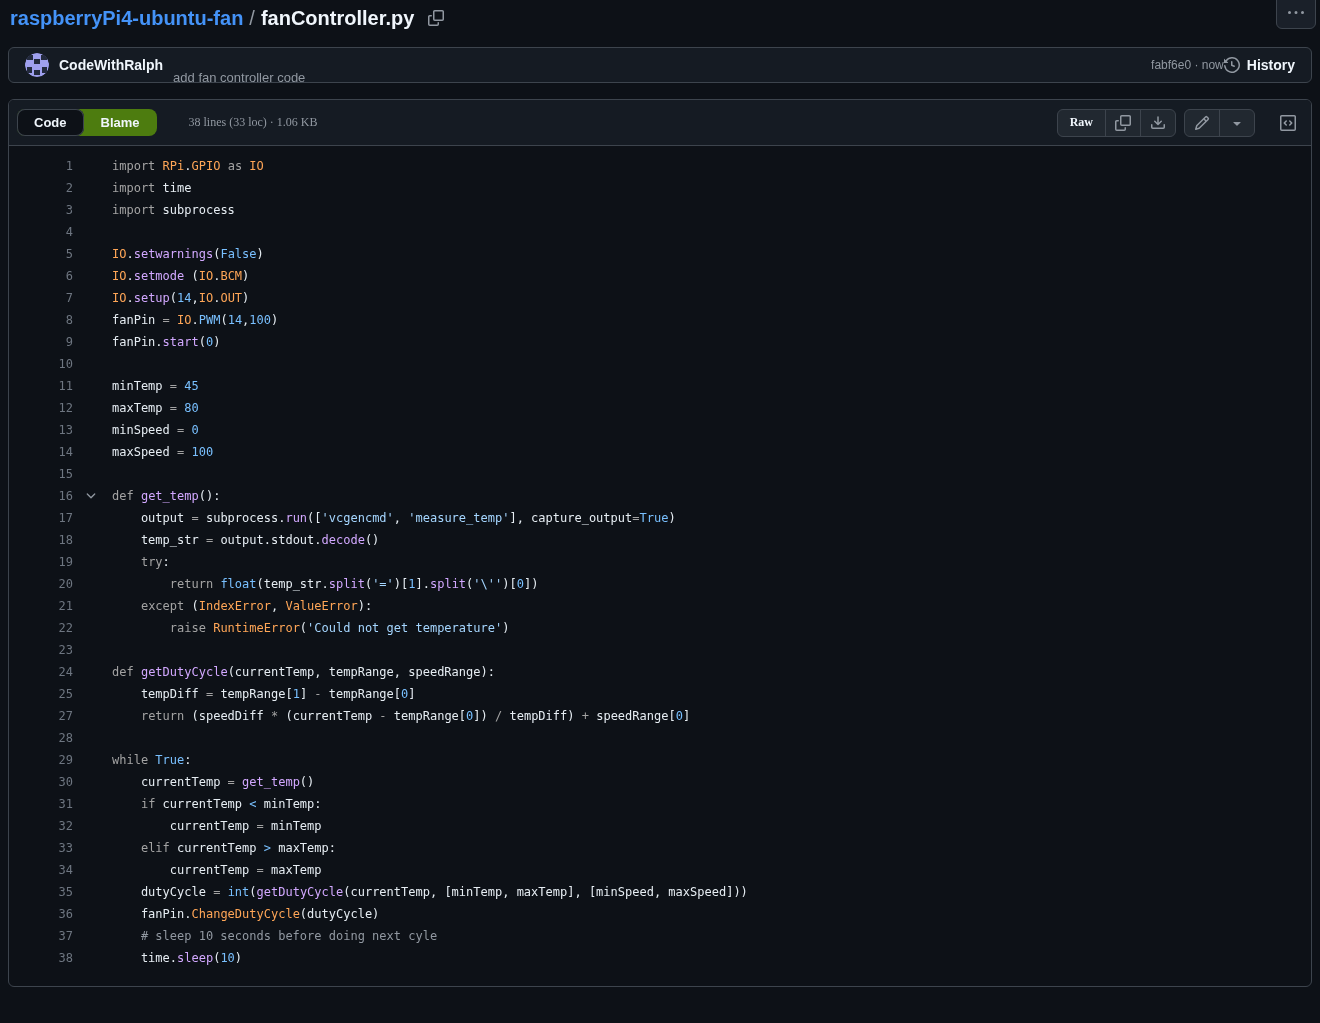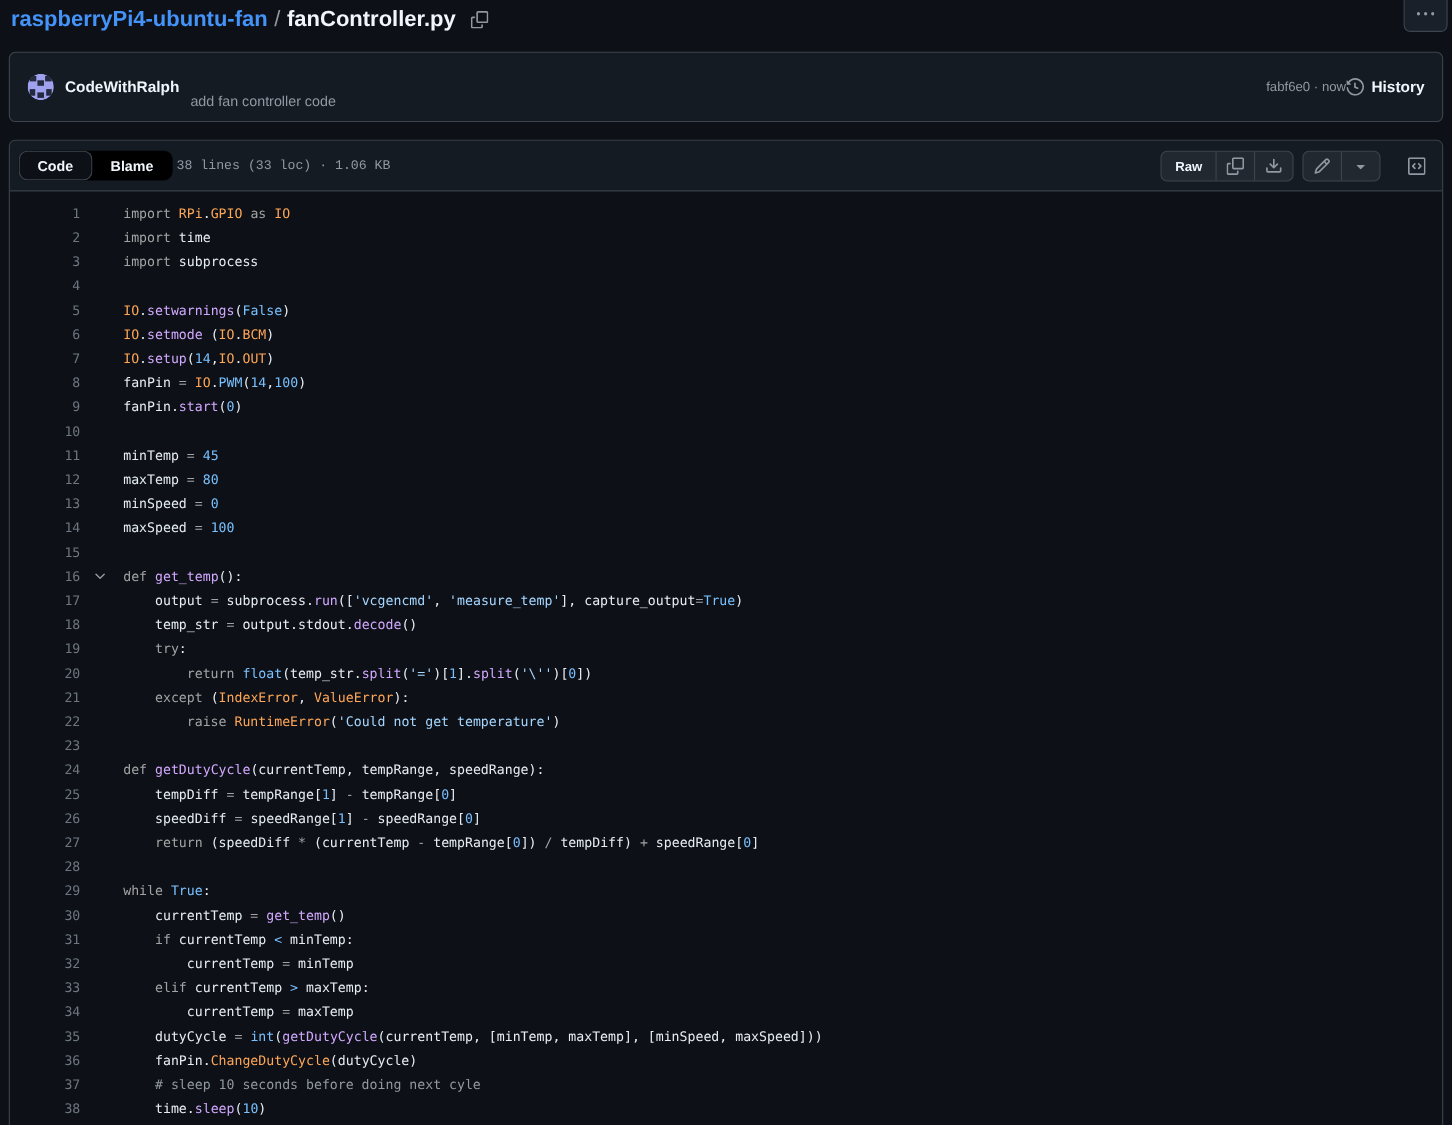--- a/index.html
+++ b/index.html
@@ -22,43 +22,43 @@
   .bc-copy { margin-left:6px; }
   .kebab-btn {
     position:absolute; top:-7px; right:4px; width:40px; height:36px;
     background:#1a2029; border:1px solid #3d444d; border-radius:6px;
     display:flex; align-items:flex-end; justify-content:center; padding-bottom:7px;
     color:#9198a1; cursor:pointer;
   }
 
   
   .commit-panel {
-    margin:17px 8px 0 8px; height:64px;
+    margin:17px 8px 0 8px; height:36px;
     background:#151b23; border:1px solid #3d444d; border-radius:6px;
     display:flex; align-items:center; padding:0 16px;
   }
   .avatar { width:24px; height:24px; border-radius:50%; overflow:hidden; flex:none; cursor:pointer; }
   .commit-author { font-size:14px; font-weight:700; margin-left:10px; cursor:pointer; }
   .commit-msg { font-size:13px; color:#9198a1; margin-left:10px; cursor:pointer;margin-top:24px; }
   .commit-right { margin-left:auto; display:flex; align-items:center; }
   .commit-meta { font-size:12px; color:#9198a1; }
   .history-btn { display:flex; align-items:flex-start; gap:7px; background:none; border:none; cursor:pointer;
     color:#f0f6fc; font-size:14px; font-weight:700; font-family:inherit; }
   .history-btn svg { color:#9198a1; }
 
   
   .code-panel { margin:16px 8px 0 8px; border:1px solid #3d444d; border-radius:6px; overflow:hidden; background:#0d1117; }
   .toolbar { height:46px; background:#151b23; border-bottom:1px solid #3d444d;
     display:flex; align-items:center; padding:0 8px; }
-  .segmented { display:flex; background:#000000; border-radius:8px; }
+  .segmented { display:flex; background:#4d7c0f; border-radius:8px; }
   .seg-btn { font-family:inherit; font-size:13px; font-weight:600; color:#f0f6fc;
     background:transparent; border:none; border-radius:8px; padding:6px 17px; cursor:pointer; }
   .seg-btn.active { background:#0d1117; box-shadow:inset 0 0 0 1px #3d444d; }
-  .file-info { font-family:Liberation Mono, monospace; font-size:12px; color:#9198a1; margin-left:4px; }
-  .actions { margin-left:auto; display:flex; align-items:center; gap:8px; }
+  .file-info { font-family:Liberation Serif, serif; font-size:12px; color:#9198a1; margin-left:32px; }
+  .actions { margin-left:auto; display:flex; align-items:center; gap:8px;font-family:Liberation Serif, serif; }
   .btn-group { display:flex; align-items:stretch; border:1px solid #3d444d; border-radius:6px;
     background:#212830; overflow:hidden; height:28px; }
   .grp-btn { display:flex; align-items:center; justify-content:center; background:transparent; border:none;
     border-left:1px solid #3d444d; color:#9198a1; padding:0 9px; cursor:pointer;
     font-family:inherit; font-size:12px; font-weight:700; }
   .grp-btn:first-child { border-left:none; }
   .grp-btn.text { color:#f0f6fc; padding:0 12px; }
   .ghost-btn { width:30px; height:28px; display:flex; align-items:center; justify-content:center;
     background:none; border:none; color:#9198a1; cursor:pointer; margin-left:10px; border-radius:6px; }
 
@@ -308,25 +308,20 @@
         <span class="ln">24</span>
         <span class="gmark"></span>
         <span class="cl"><span class="tok-kw">def</span><span> </span><span class="tok-fn">getDutyCycle</span><span>(currentTemp, tempRange, speedRange):</span></span>
       </div>
       <div class="code-row">
         <span class="ln">25</span>
         <span class="gmark"></span>
         <span class="cl"><span>    tempDiff </span><span class="tok-kw">=</span><span> tempRange[</span><span class="tok-num">1</span><span>] </span><span class="tok-kw">-</span><span> tempRange[</span><span class="tok-num">0</span><span>]</span></span>
       </div>
       <div class="code-row">
-        <span class="ln">26</span>
-        <span class="gmark"></span>
-        <span class="cl"><span>    speedDiff </span><span class="tok-kw">=</span><span> speedRange[</span><span class="tok-num">1</span><span>] </span><span class="tok-kw">-</span><span> speedRange[</span><span class="tok-num">0</span><span>]</span></span>
-      </div>
-      <div class="code-row">
         <span class="ln">27</span>
         <span class="gmark"></span>
         <span class="cl"><span>    </span><span class="tok-kw">return</span><span> (speedDiff </span><span class="tok-kw">*</span><span> (currentTemp </span><span class="tok-kw">-</span><span> tempRange[</span><span class="tok-num">0</span><span>]) </span><span class="tok-kw">/</span><span> tempDiff) </span><span class="tok-kw">+</span><span> speedRange[</span><span class="tok-num">0</span><span>]</span></span>
       </div>
       <div class="code-row">
         <span class="ln">28</span>
         <span class="gmark"></span>
         <span class="cl"></span>
       </div>
       <div class="code-row">

